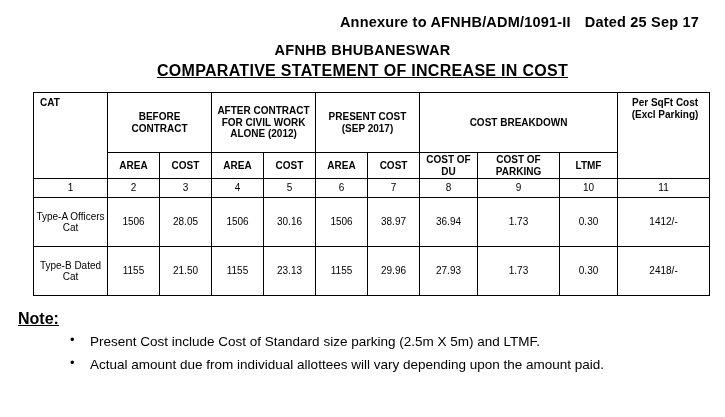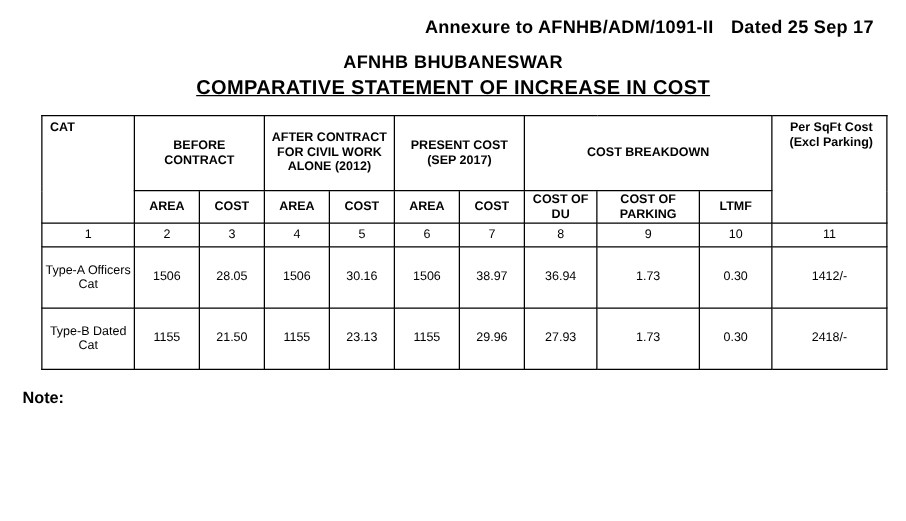--- a/index.html
+++ b/index.html
@@ -89,22 +89,23 @@
   .col-cost { width: 52px; }
   .col-dv { width: 58px; }
   .col-parking { width: 82px; }
   .col-ltmf { width: 58px; }
   .col-psf { width: 92px; }
 
   .notes {
     margin: 14px 0 0 18px;
   }
   .notes-label {
-    font-size: 13px;
-    font-weight: bold;
+    font-size: 16px;
+    font-weight: bold;
+    text-decoration: underline;
   }
   ul.note-list {
     margin: 4px 0 0 0;
     padding-left: 72px;
     list-style: none;
   }
   ul.note-list li {
     font-size: 13.5px;
     line-height: 1.45;
     position: relative;
@@ -206,15 +207,19 @@
         <td>27.93</td>
         <td>1.73</td>
         <td>0.30</td>
         <td>2418/-</td>
       </tr>
     </tbody>
   </table>
 
   <div class="notes">
     <div class="notes-label">Note:</div>
+    <ul class="note-list">
+      <li>Present Cost include Cost of Standard size parking (2.5m X 5m) and LTMF.</li>
+      <li>Actual amount due from individual allottees will vary depending upon the amount paid.</li>
+    </ul>
   </div>
 
 </div>
 
 </body></html>

